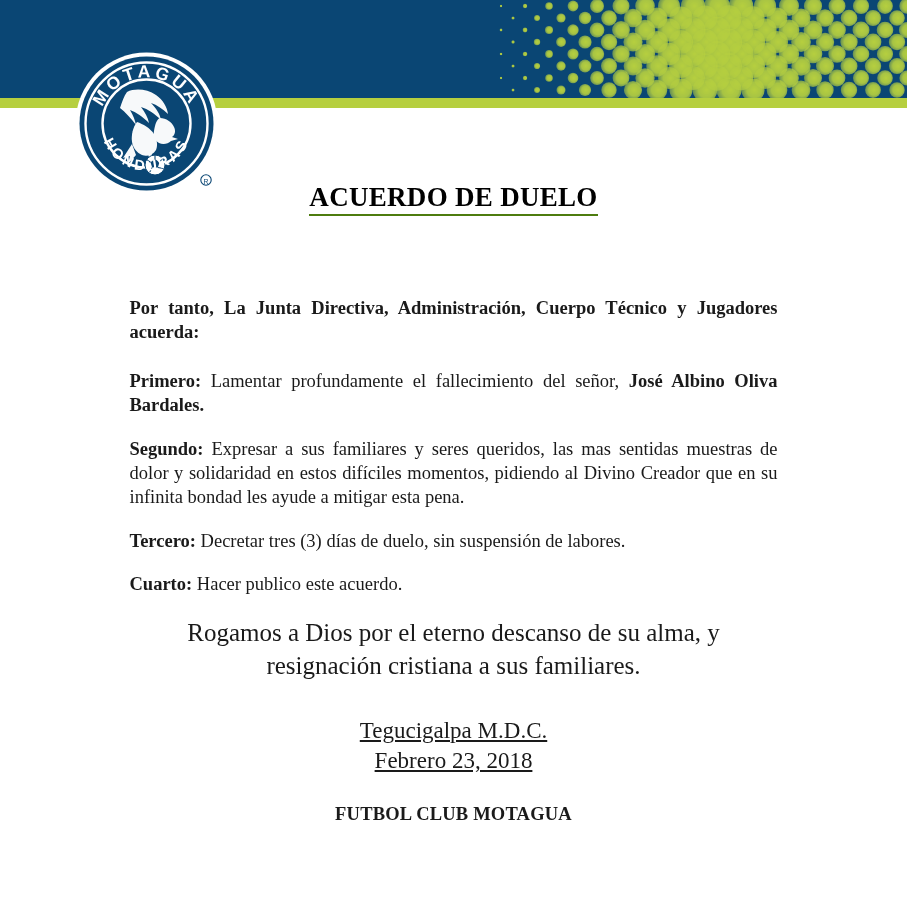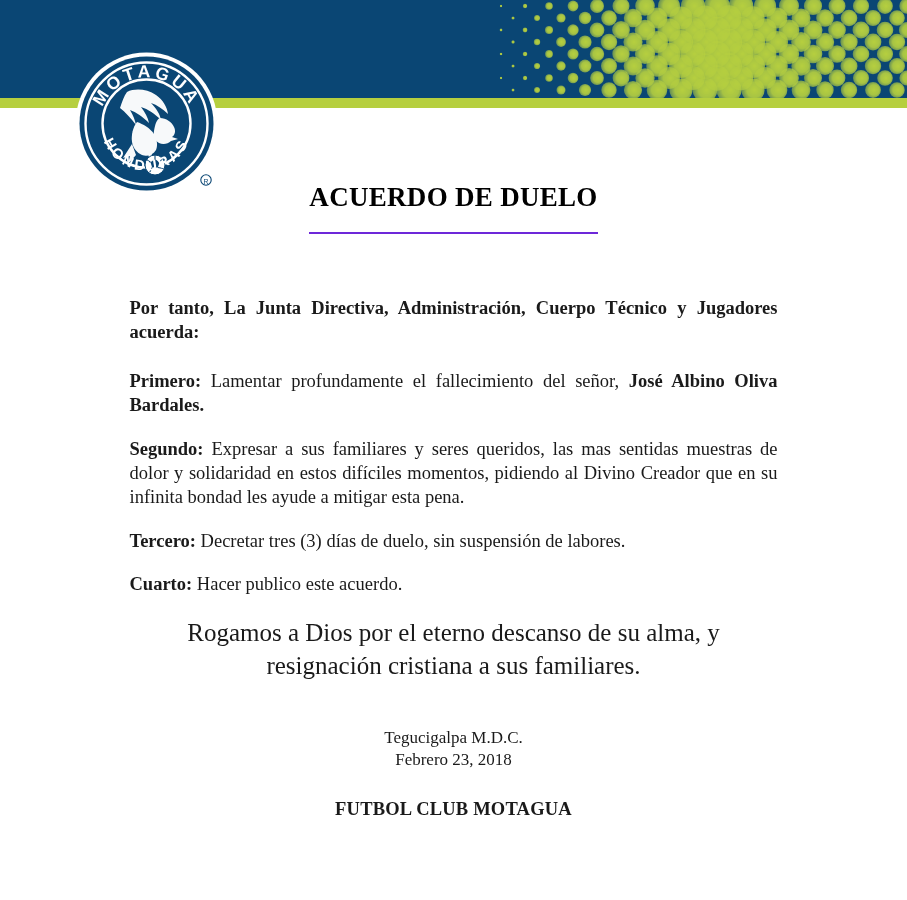--- a/index.html
+++ b/index.html
@@ -67,22 +67,22 @@
   .title {
     text-align: center;
     font-weight: bold;
     font-size: 27px;
     letter-spacing: 0.3px;
     margin: 76px 0 0 0;
     padding: 0;
     line-height: 1;
   }
   .title span {
-    border-bottom: 2px solid #6d28d9;
-    padding-bottom: 20px;
+    border-bottom: 2px solid #4d7c0f;
+    padding-bottom: 2px;
     text-align: center;
   }
 
   .content {
     margin: 0 auto;
     width: 648px;
     padding-top: 54px;
     color: #1a1a1a;
   }
 
@@ -106,23 +106,24 @@
   p.centered {
     text-align: center;
     margin: 8px;
     font-size: 25px;
     line-height: 1.35;
   }
   .closing { margin-top: 26px; }
 
   .place {
     text-align: center;
-    font-size: 17px;
+    font-size: 23px;
     line-height: 1.3;
-    margin-top: 44px;
+    margin-top: 33px;
+    text-decoration: underline;
   }
   .place div { margin: 0; }
 
   .signature {
     text-align: center;
     font-weight: bold;
     font-size: 18.5px;
     margin-top: 28px;
     letter-spacing: 0.2px;
   }

